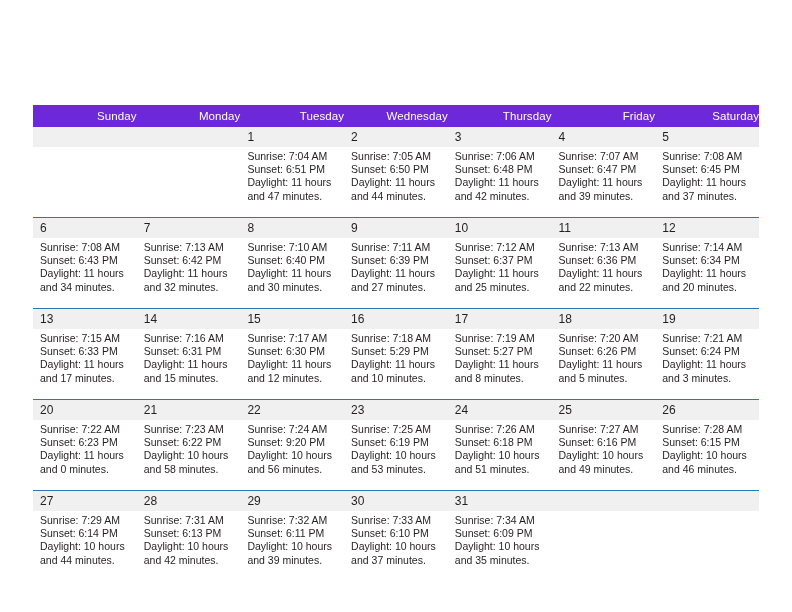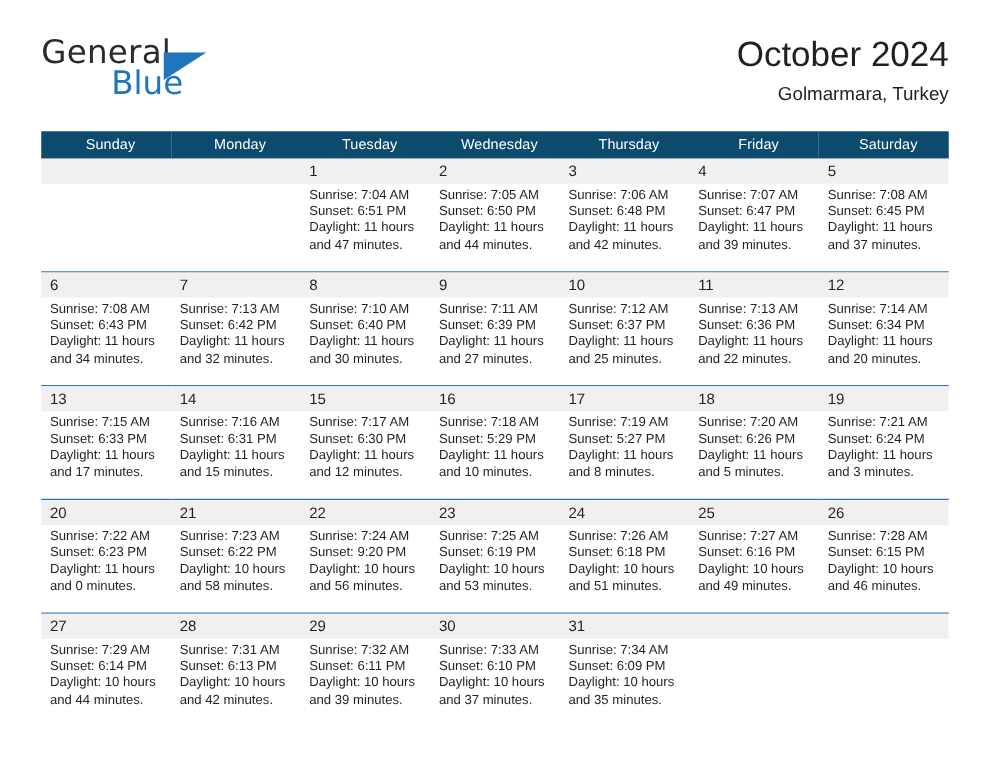--- a/index.html
+++ b/index.html
@@ -95,25 +95,25 @@
     position: absolute;
     left: 33px;
     top: 105px;
     width: 726px;
     border-collapse: collapse;
     table-layout: fixed;
   }
   .calendar col { width: 103.714px; }
 
   thead th {
-    background: #0c4a6e;
+    background: #6d28d9;
     color: #ffffff;
     font-size: 11.5px;
     font-weight: 400;
-    text-align: center;
+    text-align: right;
     padding: 4px 0 5px 7px;
     height: 13px;
     letter-spacing: .1px;
   }
 
   tbody tr { height: 90px; }
   tbody td {
     vertical-align: top;
     padding: 0;
     border-top: 1px solid #2e75b6;
@@ -142,34 +142,20 @@
     line-height: 13.2px;
     color: #231f20;
   }
   .details div { white-space: nowrap; }
 </style>
 </head>
 <body>
 
 <div class="page">
 
-  <div class="masthead">
-
-    <div class="brand">
-      <span class="brand-general">General</span>
-      <span class="brand-flag"></span>
-      <span class="brand-blue">Blue</span>
-    </div>
-
-    <div class="title-wrap">
-      <div class="cal-title">October 2024</div>
-      <div class="cal-subtitle">Golmarmara, Turkey</div>
-    </div>
-
-  </div>
 
   <table class="calendar">
     <colgroup>
       <col>
         <col>
         <col>
         <col>
         <col>
         <col>
         <col>

